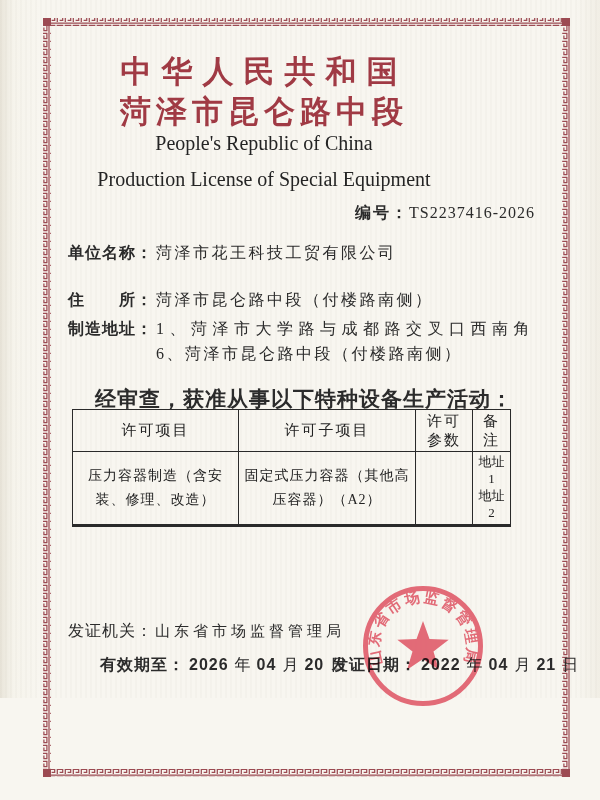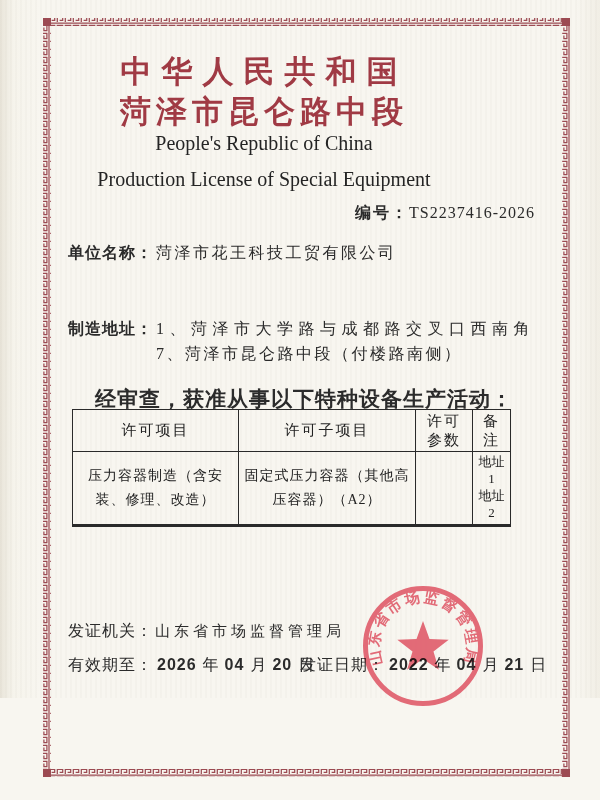--- a/index.html
+++ b/index.html
@@ -62,21 +62,21 @@
   td.c-remark{font-size:13px;letter-spacing:0;line-height:1.3;}
   table.lic{border-bottom:3px solid #2a2a2a;}
 
   .issuer{position:absolute;top:621px;left:68px;font-size:16px;white-space:nowrap;}
   .issuer .lab{font-weight:400;letter-spacing:1px;}
   .issuer .val{font-size:15px;letter-spacing:4px;margin-left:2px;}
 
   .dateline{position:absolute;top:655px;font-size:16px;white-space:nowrap;}
   .d-valid{left:68px;}
   .d-issue{left:300px;}
-  .dateline .lab{font-weight:400;letter-spacing:1px;}
+  .dateline .lab{font-weight:700;letter-spacing:1px;margin-left:32px;}
   .num{font-family:"Liberation Sans","DejaVu Sans",sans-serif;font-weight:700;font-size:16px;letter-spacing:1px;}
   .unit{margin:0 2px;}
 
   .seal{position:absolute;left:357px;top:580px;z-index:3;mix-blend-mode:multiply;opacity:.93;}
   .seal text{font-family:"Liberation Serif","DejaVu Serif",serif;font-weight:600;}
 </style>
 </head>
 <body>
 
 <div class="page">
@@ -110,26 +110,29 @@
     </div>
 
     <div class="serial">
       <span class="lab">编号：</span><span class="val">TS2237416-2026</span>
     </div>
 
     <div class="field f-unit">
       <span class="lab">单位名称：</span><span class="val">菏泽市花王科技工贸有限公司</span>
     </div>
 
+    <div class="field f-res">
+      <span class="lab">住　　所：</span><span class="val">菏泽市昆仑路中段（付楼路南侧）</span>
+    </div>
 
     <div class="field f-mfg">
       <span class="lab">制造地址：</span>
       <span class="vcol">
         <div class="vline1">1、菏泽市大学路与成都路交叉口西南角</div>
-        <div class="vline2">7、菏泽市昆仑路中段（付楼路南侧）</div>
+        <div class="vline2">6、菏泽市昆仑路中段（付楼路南侧）</div>
       </span>
     </div>
 
     <div class="intro">经审查，获准从事以下特种设备生产活动：</div>
 
     <table class="lic">
       <colgroup>
         <col style="width:166px">
           <col style="width:177px">
           <col style="width:57px">

